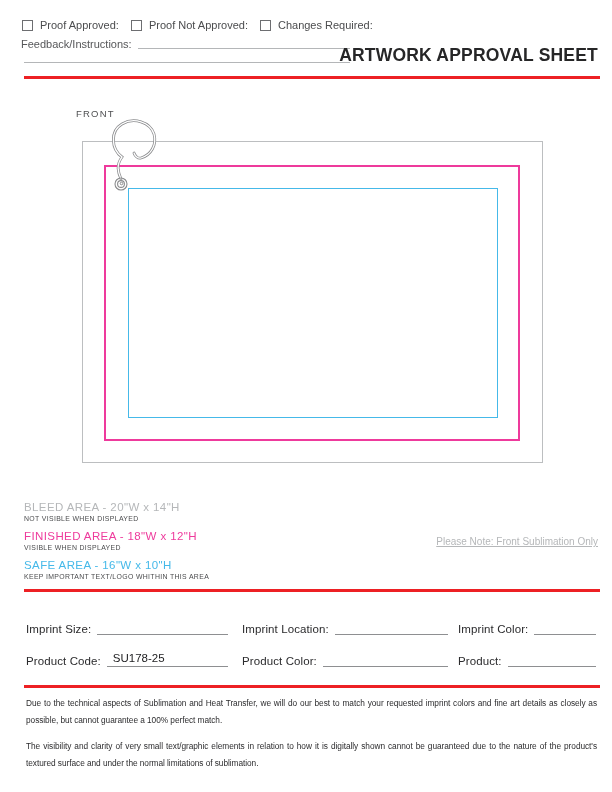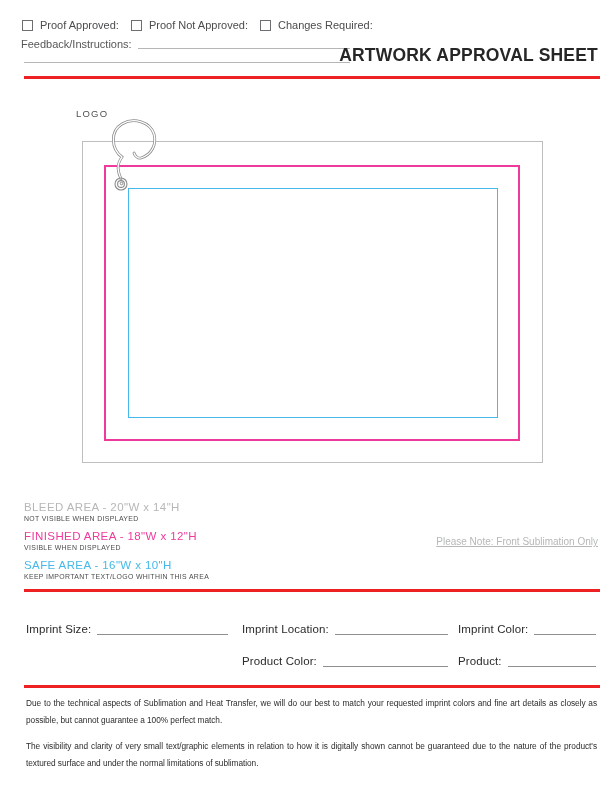--- a/index.html
+++ b/index.html
@@ -124,21 +124,21 @@
   <div class="feedback-row">
     <span class="feedback-label">Feedback/Instructions:</span>
     <span class="fb-line"></span>
   </div>
   <div class="fb-line2"></div>
 
   <div class="sheet-title">ARTWORK APPROVAL SHEET</div>
 
   <div class="rule rule-1"></div>
 
-  <div class="front-label">LOGO</div>
+  <div class="front-label">FRONT</div>
   <div class="rect rect-bleed"></div>
   <div class="rect rect-finished"></div>
   <div class="rect rect-safe"></div>
 
   <svg class="hook-svg" width="70" height="90" viewBox="0 0 70 90" fill="none" xmlns="http://www.w3.org/2000/svg">
     <path d="M21,69 C18,62 16,55 22,47 C11,39 10,21 22,14 C34,7 50,12 54,24 C57,35 51,45 41,48 C38,49 35,46 34,43" stroke="#8a8b8d" stroke-width="2.8" fill="none" stroke-linecap="round"></path>
     <path d="M21,69 C18,62 16,55 22,47 C11,39 10,21 22,14 C34,7 50,12 54,24 C57,35 51,45 41,48 C38,49 35,46 34,43" stroke="#ffffff" stroke-width="1.3" fill="none" stroke-linecap="round"></path>
     <circle cx="21" cy="74" r="6" stroke="#8a8b8d" stroke-width="1.1" fill="none"></circle>
     <circle cx="21" cy="74" r="3.4" stroke="#8a8b8d" stroke-width="1.1" fill="none"></circle>
     <circle cx="21.5" cy="73.5" r="1.3" stroke="#8a8b8d" stroke-width="1" fill="none"></circle>
@@ -167,20 +167,26 @@
     <span class="field-line"></span>
   </div>
   <div class="field row1 col2">
     <span class="field-label">Imprint Location:</span>
     <span class="field-line"></span>
   </div>
   <div class="field row1 col3">
     <span class="field-label">Imprint Color:</span>
     <span class="field-line"></span>
   </div>
+  <div class="field row2 col1">
+    <span class="field-label">Product Code:</span>
+    <span class="field-line">
+      <span class="field-value">SU178-25</span>
+    </span>
+  </div>
   <div class="field row2 col2">
     <span class="field-label">Product Color:</span>
     <span class="field-line"></span>
   </div>
   <div class="field row2 col3">
     <span class="field-label">Product:</span>
     <span class="field-line"></span>
   </div>
 
   <div class="rule rule-3"></div>

